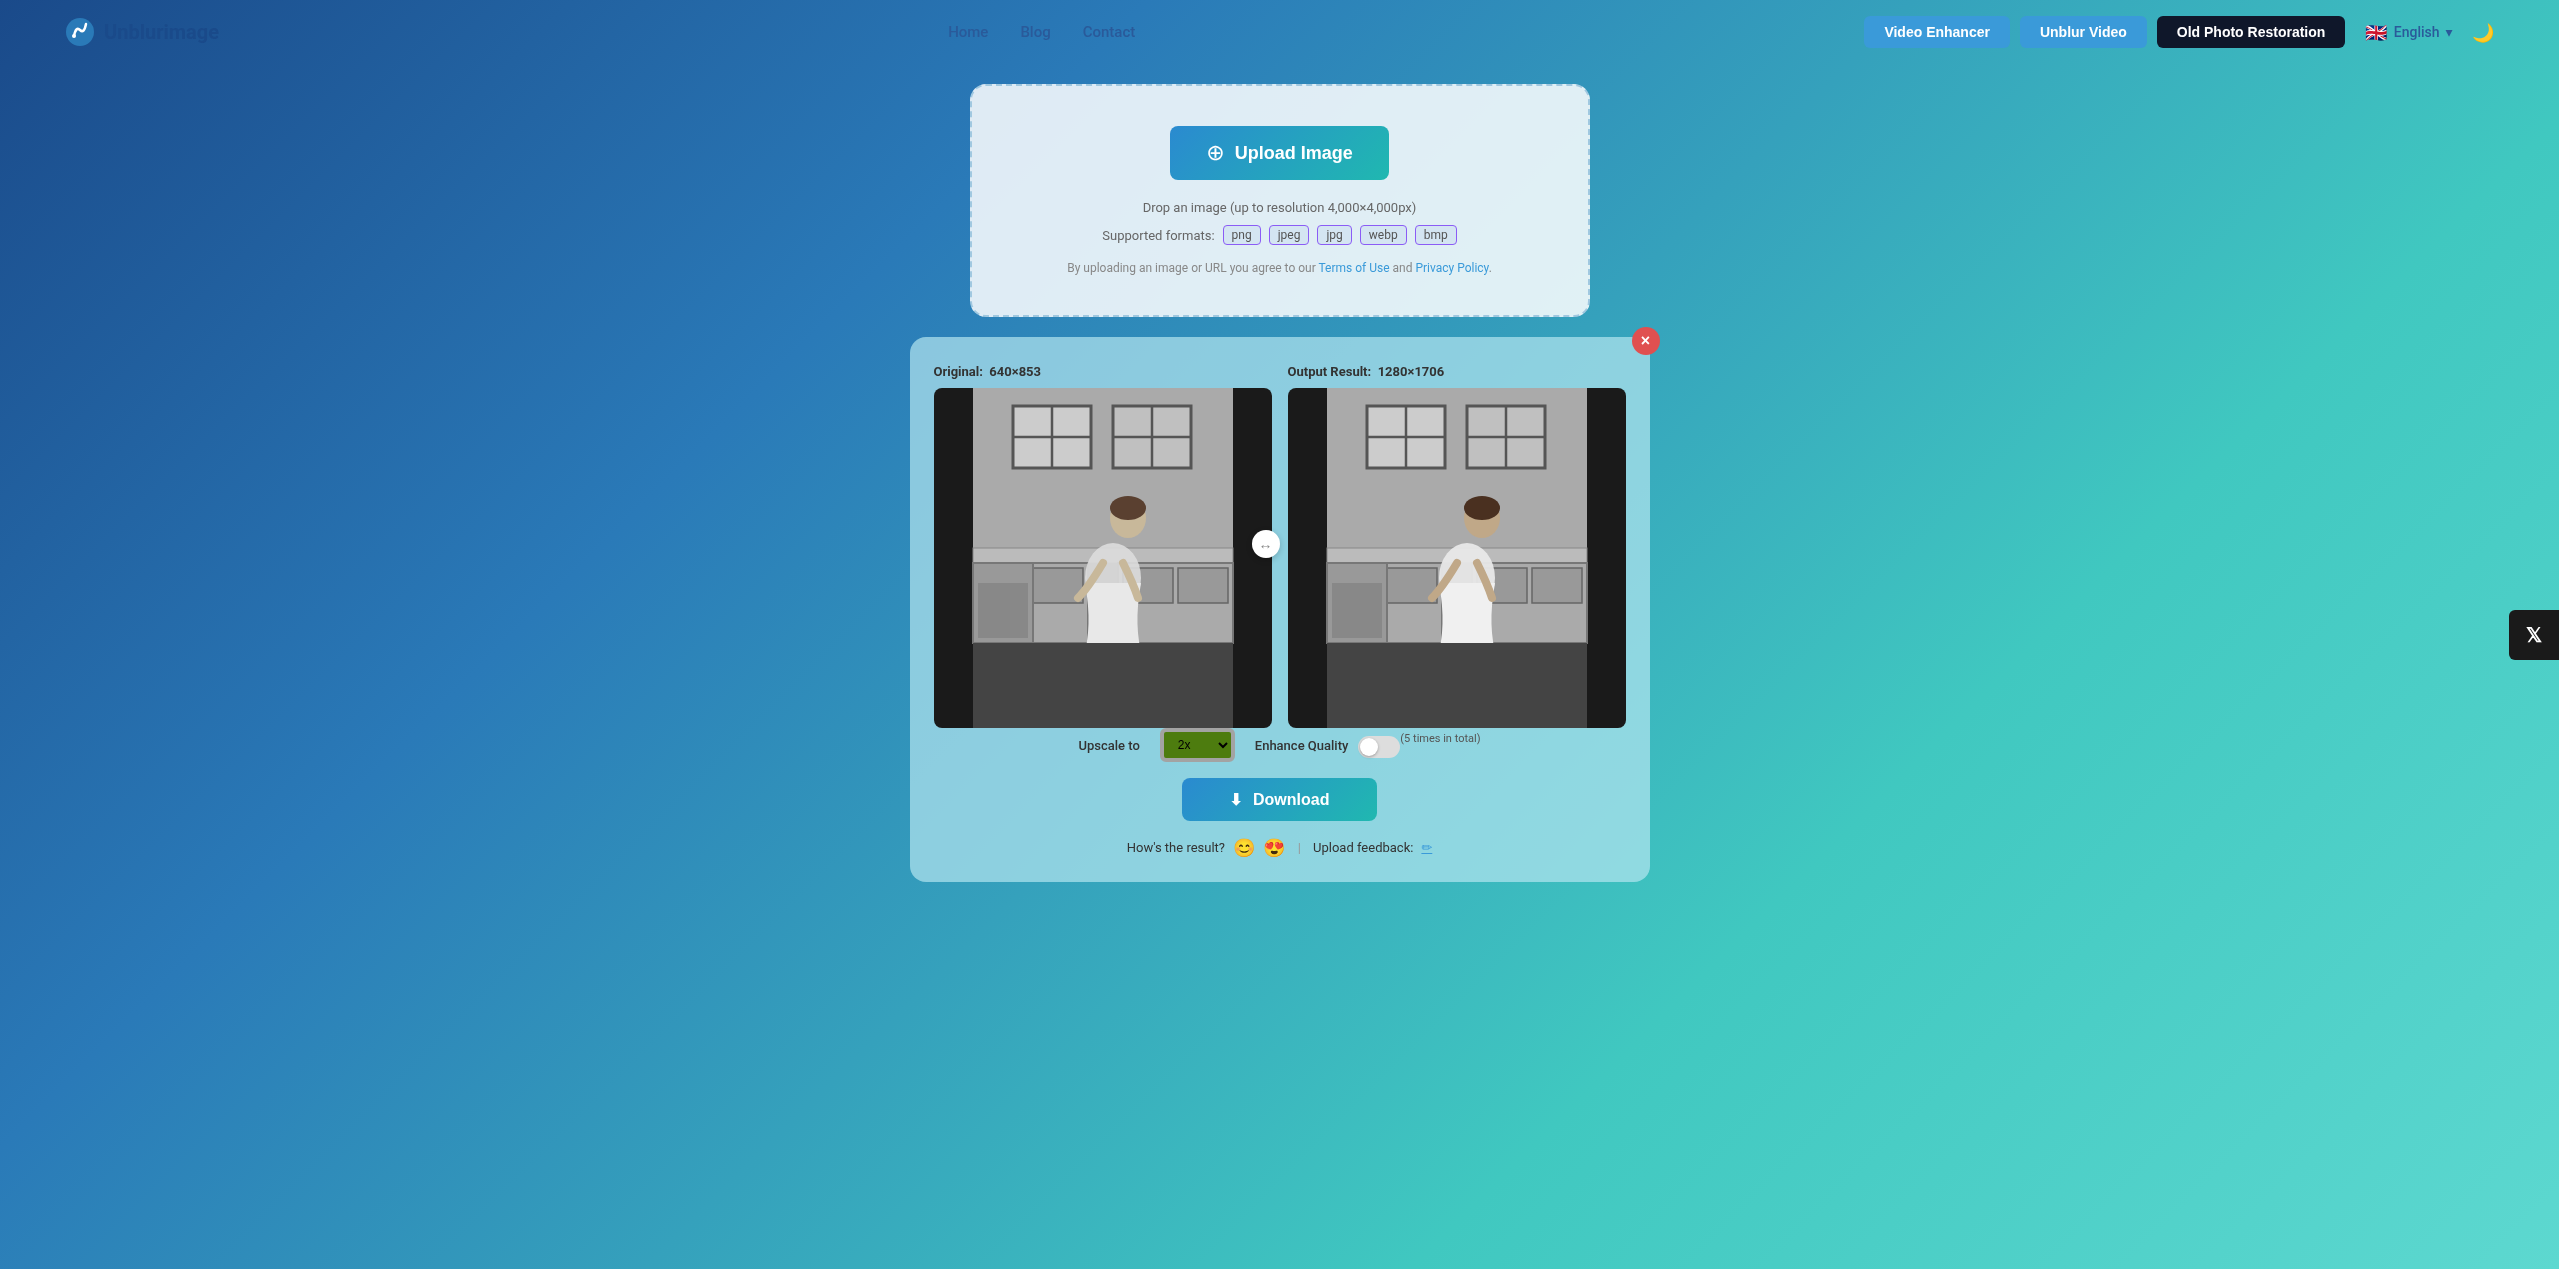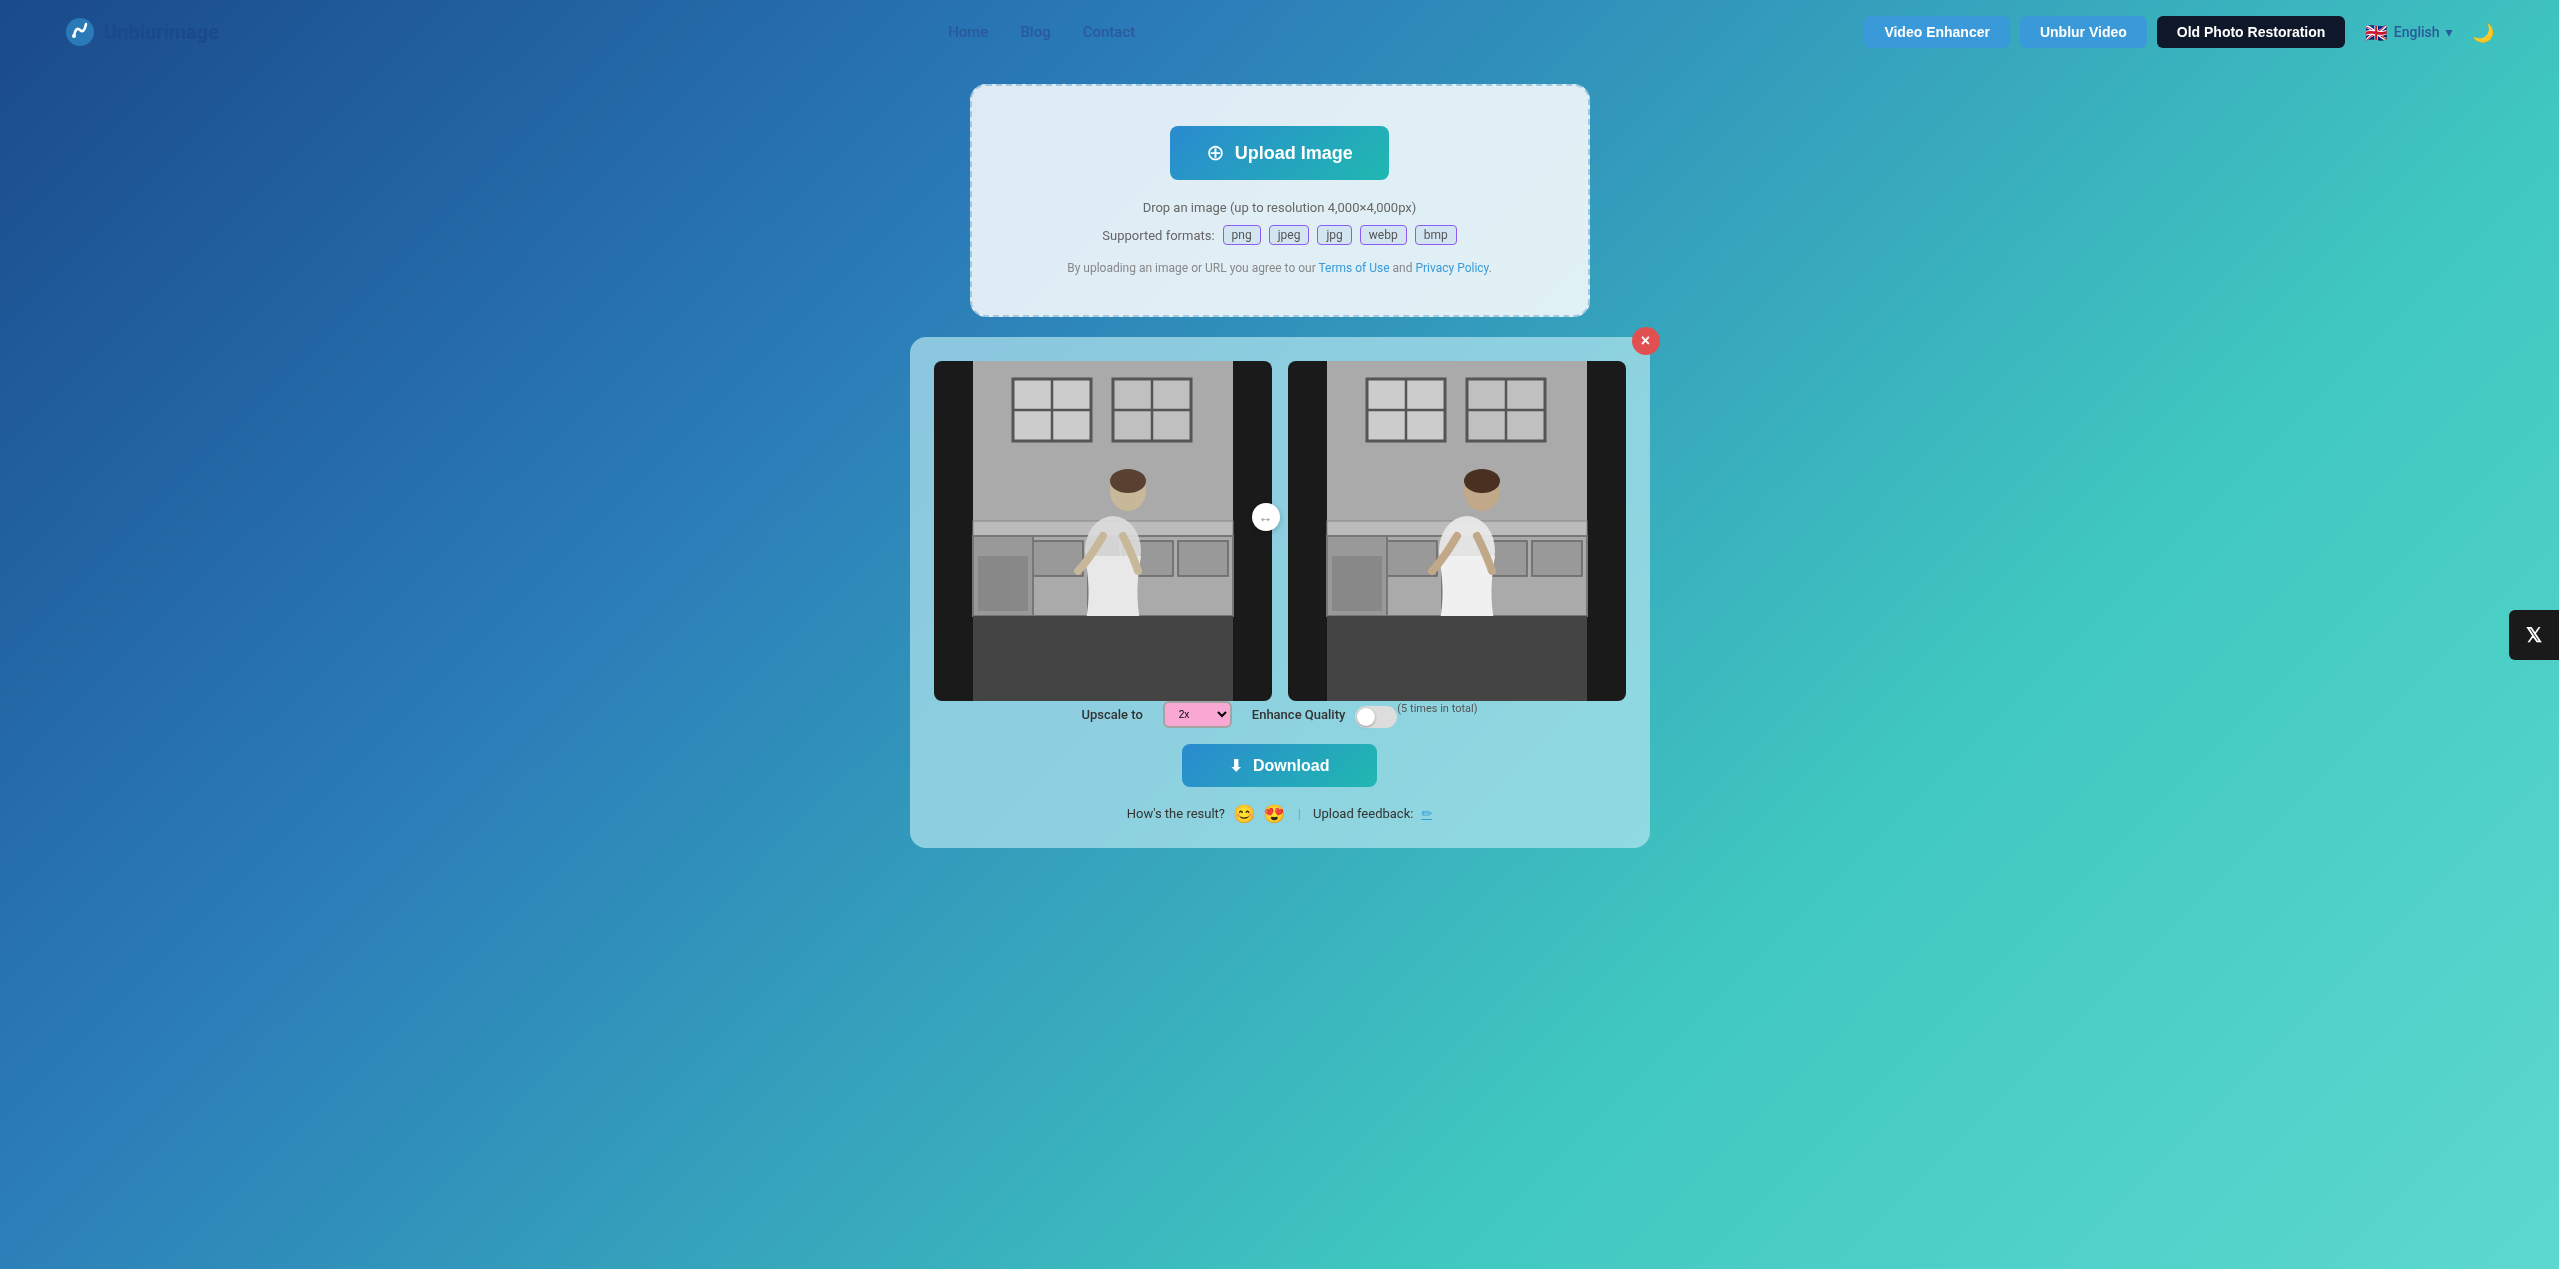--- a/index.html
+++ b/index.html
@@ -214,23 +214,23 @@
       margin-bottom: 16px;
     }
     .upscale-label {
       font-size: 13px;
       color: #333;
       font-weight: 500;
     }
     .upscale-select {
       padding: 5px 24px 5px 10px;
       border-radius: 6px;
-      border: 2px solid #a3a3a3;
-      font-size: 10px;
-      background: #f9a8d4;
+      border: 4px solid #a3a3a3;
+      font-size: 12px;
+      background: #4d7c0f;
       appearance: auto;
       cursor: pointer;
     }
     .enhance-group {
       display: flex;
       flex-direction: row;
       align-items: flex-start;
     }
     .enhance-label {
       font-size: 13px;
@@ -412,20 +412,34 @@
       By uploading an image or URL you agree to our
       <a class="terms-link">Terms of Use</a>
       and
       <a class="terms-link">Privacy Policy</a>.
     </p>
   </div>
 
   <div class="result-container">
     <button class="close-btn">×</button>
 
+    <div style="display:flex; gap:16px; margin-bottom:8px;">
+      <div style="flex:1;">
+        <span class="image-label">
+          <span>Original:</span>
+          &nbsp;<span>640×853</span>
+        </span>
+      </div>
+      <div style="flex:1;">
+        <span class="image-label">
+          <span>Output Result:</span>
+          &nbsp;<span>1280×1706</span>
+        </span>
+      </div>
+    </div>
 
     <div class="images-wrapper">
 
       <div class="image-panel">
         <div class="photo-placeholder">
           <svg class="photo-svg" viewBox="0 0 260 340" xmlns="http://www.w3.org/2000/svg">
 
             <rect width="260" height="340" fill="#888"></rect>
 
             <rect width="260" height="160" fill="#aaa"></rect>

